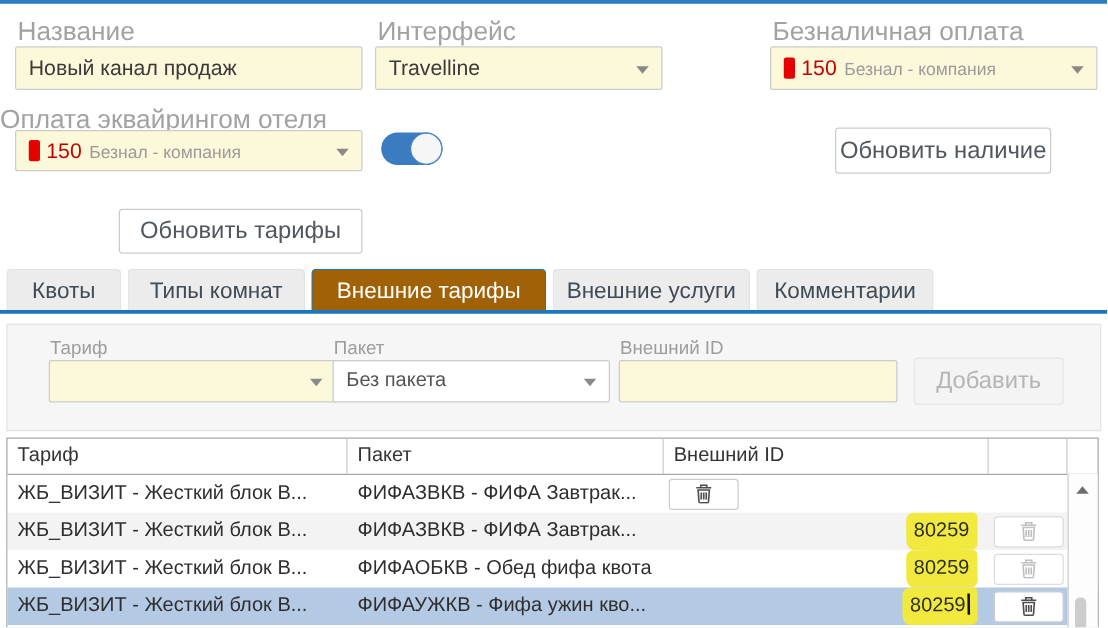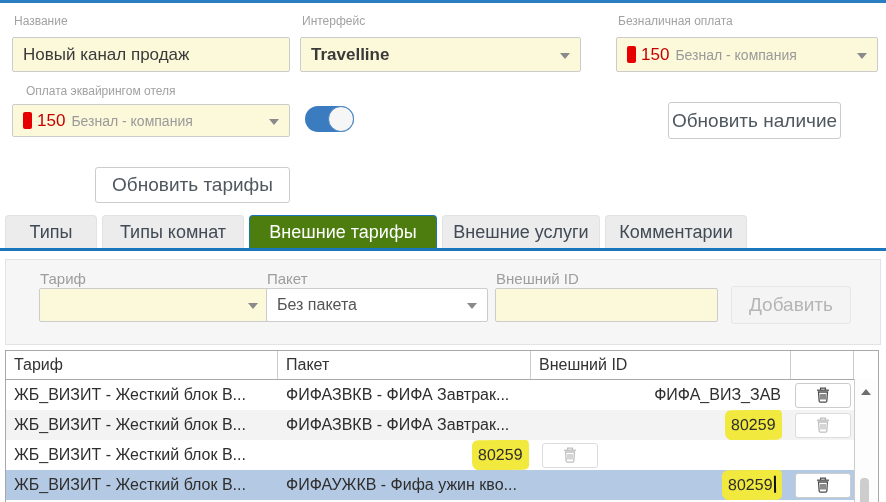--- a/index.html
+++ b/index.html
@@ -1,21 +1,21 @@
 <!DOCTYPE html>
 <html><head>
 <meta charset="utf-8">
 <style>
   html,body{margin:0;padding:0;background:#fff;}
   .screen{
     position:relative;width:886px;height:502px;overflow:hidden;background:#fff;
     font-family:"Liberation Sans","DejaVu Sans",sans-serif;color:#333;
   }
   .topline{position:absolute;left:0;top:2;width:886px;height:3px;background:#2b7dc2;}
-  .flabel{position:absolute;font-size:12px;color:#a2a2a2;}
+  .flabel{position:absolute;font-size:21px;color:#a2a2a2;}
   .field{
     position:absolute;box-sizing:border-box;border:1px solid #ccc;border-radius:2px;
     background:#fcf8da;display:flex;align-items:center;padding:0 10px;font-size:17px;color:#3a3a3a;
   }
   .field.white{background:#fff;color:#555;}
   .caret{position:absolute;right:10px;top:50%;margin-top:-2px;width:0;height:0;
     border-left:5px solid transparent;border-right:5px solid transparent;border-top:6px solid #8a8a8a;}
   .badge{display:inline-block;width:9px;height:17px;background:#e60000;border-radius:2px;margin-right:5px;flex:0 0 auto;}
   .code{color:#c40000;font-size:17px;margin-right:6px;}
   .codetext{color:#9a9a9a;font-size:14px;}
@@ -24,21 +24,21 @@
     display:flex;align-items:center;justify-content:center;font-size:19px;color:#4f585f;cursor:pointer;
   }
   .btn.disabled{background:#f4f4f4;border-color:#e6e6e6;color:#b5b5b5;cursor:default;}
   .toggle{position:absolute;left:305px;top:106px;width:49px;height:26px;border-radius:13px;background:#3b7cc0;cursor:pointer;}
   .knob{position:absolute;right:0;top:0;width:26px;height:26px;border-radius:50%;background:#f6f6f6;
     border:1px solid #4a85c2;box-sizing:border-box;}
   .toggle-label{position:absolute;left:357px;top:109px;font-size:18px;color:#111;}
   
   .tab{position:absolute;top:215px;height:33px;line-height:33px;text-align:center;font-size:18px;color:#414b55;
     background:#ececec;border:1px solid #e2e2e2;border-bottom:none;border-radius:4px 4px 0 0;box-sizing:border-box;cursor:pointer;}
-  .tab.active{background:#4d7c0f;border-color:#1a76bd;color:#fff;}
+  .tab.active{background:#a16207;border-color:#1a76bd;color:#fff;}
   .tabline{position:absolute;left:0;top:248px;width:886px;height:3px;background:#1a76bd;}
   
   .filter{position:absolute;left:5px;top:259px;width:876px;height:86px;background:#f6f6f6;
     border:1px solid #e3e3e3;box-sizing:border-box;}
   .filter .flabel{font-size:15px;color:#9d9d9d;}
   .ffield{position:absolute;top:28px;height:34px;font-size:16px;}
   
   .table{position:absolute;left:5px;top:350px;width:874px;height:152px;border:1px solid #a8a8a8;box-sizing:border-box;background:#fff;}
   .thead{display:flex;height:28px;line-height:28px;border-bottom:1px solid #a8a8a8;font-size:16px;color:#333;}
   .thead .hc{box-sizing:border-box;border-right:1px solid #ccc;padding-left:8px;}
@@ -71,50 +71,50 @@
 
 <div class="screen">
   <div class="topline"></div>
 
   <div class="flabel" style="left:14px;top:14px;">Название</div>
   <div class="field" style="left:12px;top:37px;width:278px;height:35px;">
     <span>Новый канал продаж</span>
   </div>
 
   <div class="flabel" style="left:302px;top:14px;">Интерфейс</div>
-  <div class="field" style="left:300px;top:37px;width:281px;height:35px;font-weight:bold;">
+  <div class="field" style="left:300px;top:37px;width:230px;height:35px;">
     <span>Travelline</span>
     <span class="caret"></span>
   </div>
 
   <div class="flabel" style="left:618px;top:14px;">Безналичная оплата</div>
   <div class="field" style="left:616px;top:37px;width:262px;height:35px;">
     <span class="badge"></span>
     <span class="code">150</span>
     <span class="codetext">Безнал - компания</span>
     <span class="caret"></span>
   </div>
 
-  <div class="flabel" style="left:26px;top:84px;text-align:center;">Оплата эквайрингом отеля</div>
+  <div class="flabel" style="left:0;top:84px;text-align:center;">Оплата эквайрингом отеля</div>
   <div class="field" style="left:12px;top:104px;width:278px;height:33px;">
     <span class="badge"></span>
     <span class="code">150</span>
     <span class="codetext">Безнал - компания</span>
     <span class="caret"></span>
   </div>
 
   <div class="toggle">
     <span class="knob"></span>
   </div>
 
   <div class="btn" style="left:668px;top:102px;width:173px;height:37px;">Обновить наличие</div>
 
   <div class="btn" style="left:95px;top:167px;width:195px;height:36px;">Обновить тарифы</div>
 
-  <div class="tab" style="left:5px;width:92px;">Типы</div>
+  <div class="tab" style="left:5px;width:92px;">Квоты</div>
   <div class="tab" style="left:102px;width:142px;">Типы комнат</div>
   <div class="tab active" style="left:249px;width:188px;">Внешние тарифы</div>
   <div class="tab" style="left:442px;width:158px;">Внешние услуги</div>
   <div class="tab" style="left:605px;width:142px;">Комментарии</div>
   <div class="tabline"></div>
 
   <div class="filter">
     <div class="flabel" style="left:34px;top:10px;">Тариф</div>
     <div class="field ffield" style="left:33px;width:230px;">
       <span></span>
@@ -140,21 +140,20 @@
       <div class="hc h-tariff">Тариф</div>
       <div class="hc h-package">Пакет</div>
       <div class="hc h-id">Внешний ID</div>
       <div class="hc h-act"></div>
       <div class="hc h-scroll"></div>
     </div>
     <div class="tbody">
         <div class="trow">
     <div class="tc c-tariff">ЖБ_ВИЗИТ - Жесткий блок В...</div>
     <div class="tc c-package">ФИФАЗВКВ - ФИФА Завтрак...</div>
-    <div class="tc c-id"><span>ФИФА_ВИЗ_ЗАВ</span></div>
     <div class="tc c-act">
       <button class="trashbtn">
         <svg width="14" height="16" viewBox="0 0 14 16" fill="none" stroke="currentColor" stroke-width="1.3">
           <path d="M1 3.2 h12"></path>
           <path d="M4.6 3 V1.2 h4.8 V3"></path>
           <path d="M2.5 5 h9 l-0.7 9.3 a1 1 0 0 1 -1 0.9 h-5.6 a1 1 0 0 1 -1 -0.9 z"></path>
           <path d="M5 7 v5.5 M7 7 v5.5 M9 7 v5.5"></path>
         </svg>
       </button>
     </div>
@@ -169,20 +168,21 @@
           <path d="M1 3.2 h12"></path>
           <path d="M4.6 3 V1.2 h4.8 V3"></path>
           <path d="M2.5 5 h9 l-0.7 9.3 a1 1 0 0 1 -1 0.9 h-5.6 a1 1 0 0 1 -1 -0.9 z"></path>
           <path d="M5 7 v5.5 M7 7 v5.5 M9 7 v5.5"></path>
         </svg>
       </button>
     </div>
   </div>
         <div class="trow">
     <div class="tc c-tariff">ЖБ_ВИЗИТ - Жесткий блок В...</div>
+    <div class="tc c-package">ФИФАОБКВ - Обед фифа квота</div>
     <div class="tc c-id"><span class="hl">80259</span></div>
     <div class="tc c-act">
       <button class="trashbtn disabled">
         <svg width="14" height="16" viewBox="0 0 14 16" fill="none" stroke="currentColor" stroke-width="1.3">
           <path d="M1 3.2 h12"></path>
           <path d="M4.6 3 V1.2 h4.8 V3"></path>
           <path d="M2.5 5 h9 l-0.7 9.3 a1 1 0 0 1 -1 0.9 h-5.6 a1 1 0 0 1 -1 -0.9 z"></path>
           <path d="M5 7 v5.5 M7 7 v5.5 M9 7 v5.5"></path>
         </svg>
       </button>

